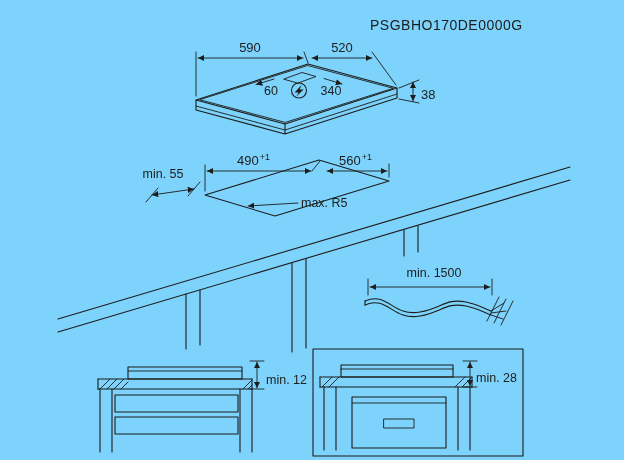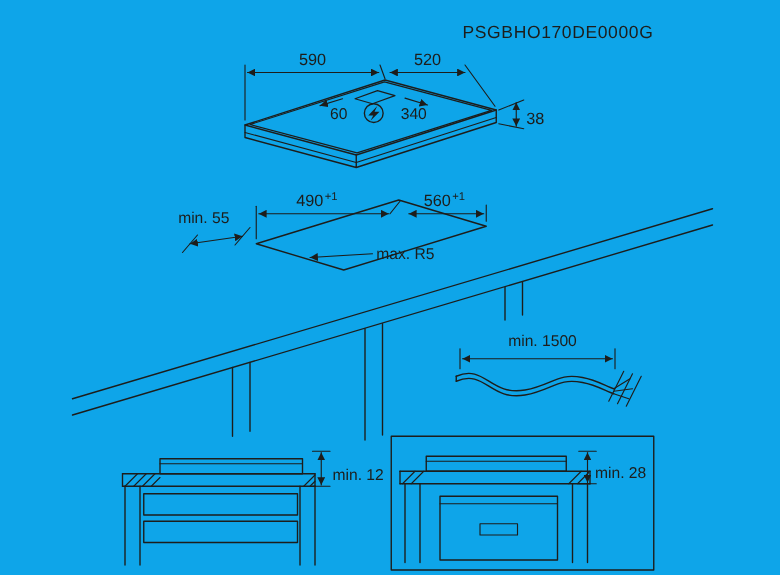--- a/index.html
+++ b/index.html
@@ -1,16 +1,16 @@
 <!DOCTYPE html>
 <html><head>
 <meta charset="utf-8">
 <style>
   html,body{margin:0;padding:0;background:#fff;}
-  #stage{position:relative;width:624px;height:460px;background:#0ea5e9;overflow:hidden;}
+  #stage{position:relative;width:624px;height:460px;background:#7dd3fc;overflow:hidden;}
   svg{position:absolute;left:0;top:0;}
   .ln{stroke:#1d1d1b;stroke-width:1.1;fill:none;stroke-linecap:round;stroke-linejoin:round;}
   .thin{stroke-width:0.9;}
   .lbl{font-family:"Liberation Sans",sans-serif;font-size:13px;fill:#1d1d1b;}
   .small{font-size:12.5px;}
   .sup{font-size:9px;}
   .ttl{font-size:14px;letter-spacing:0.5px;}
 </style>
 </head>
 <body>

